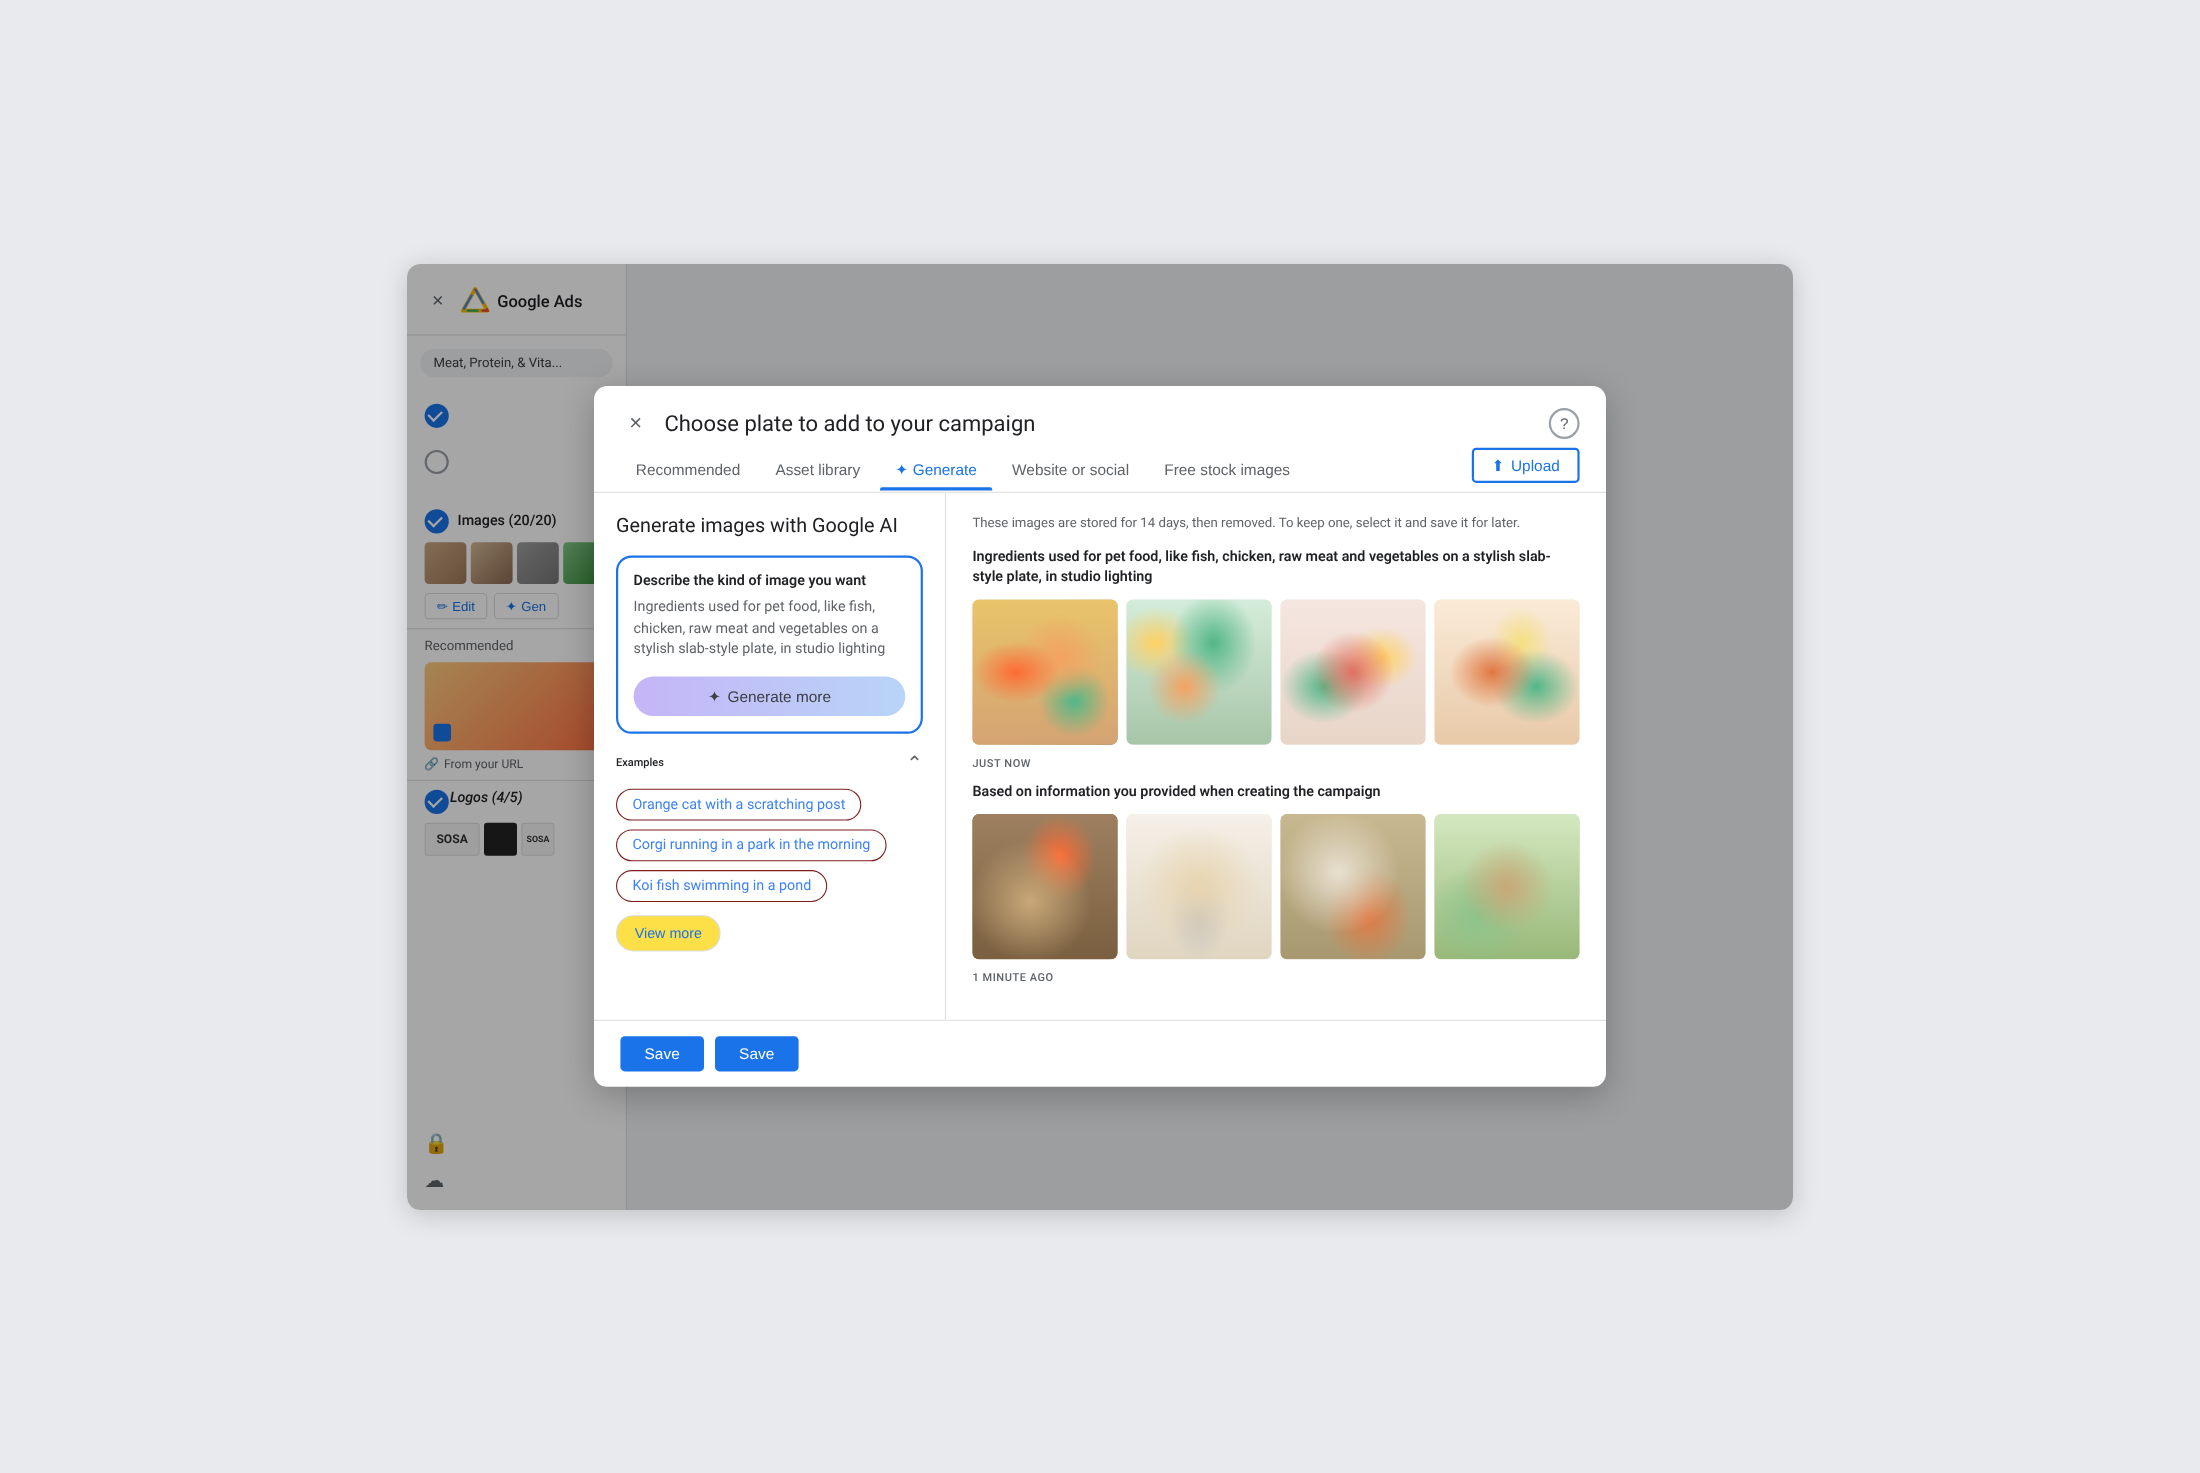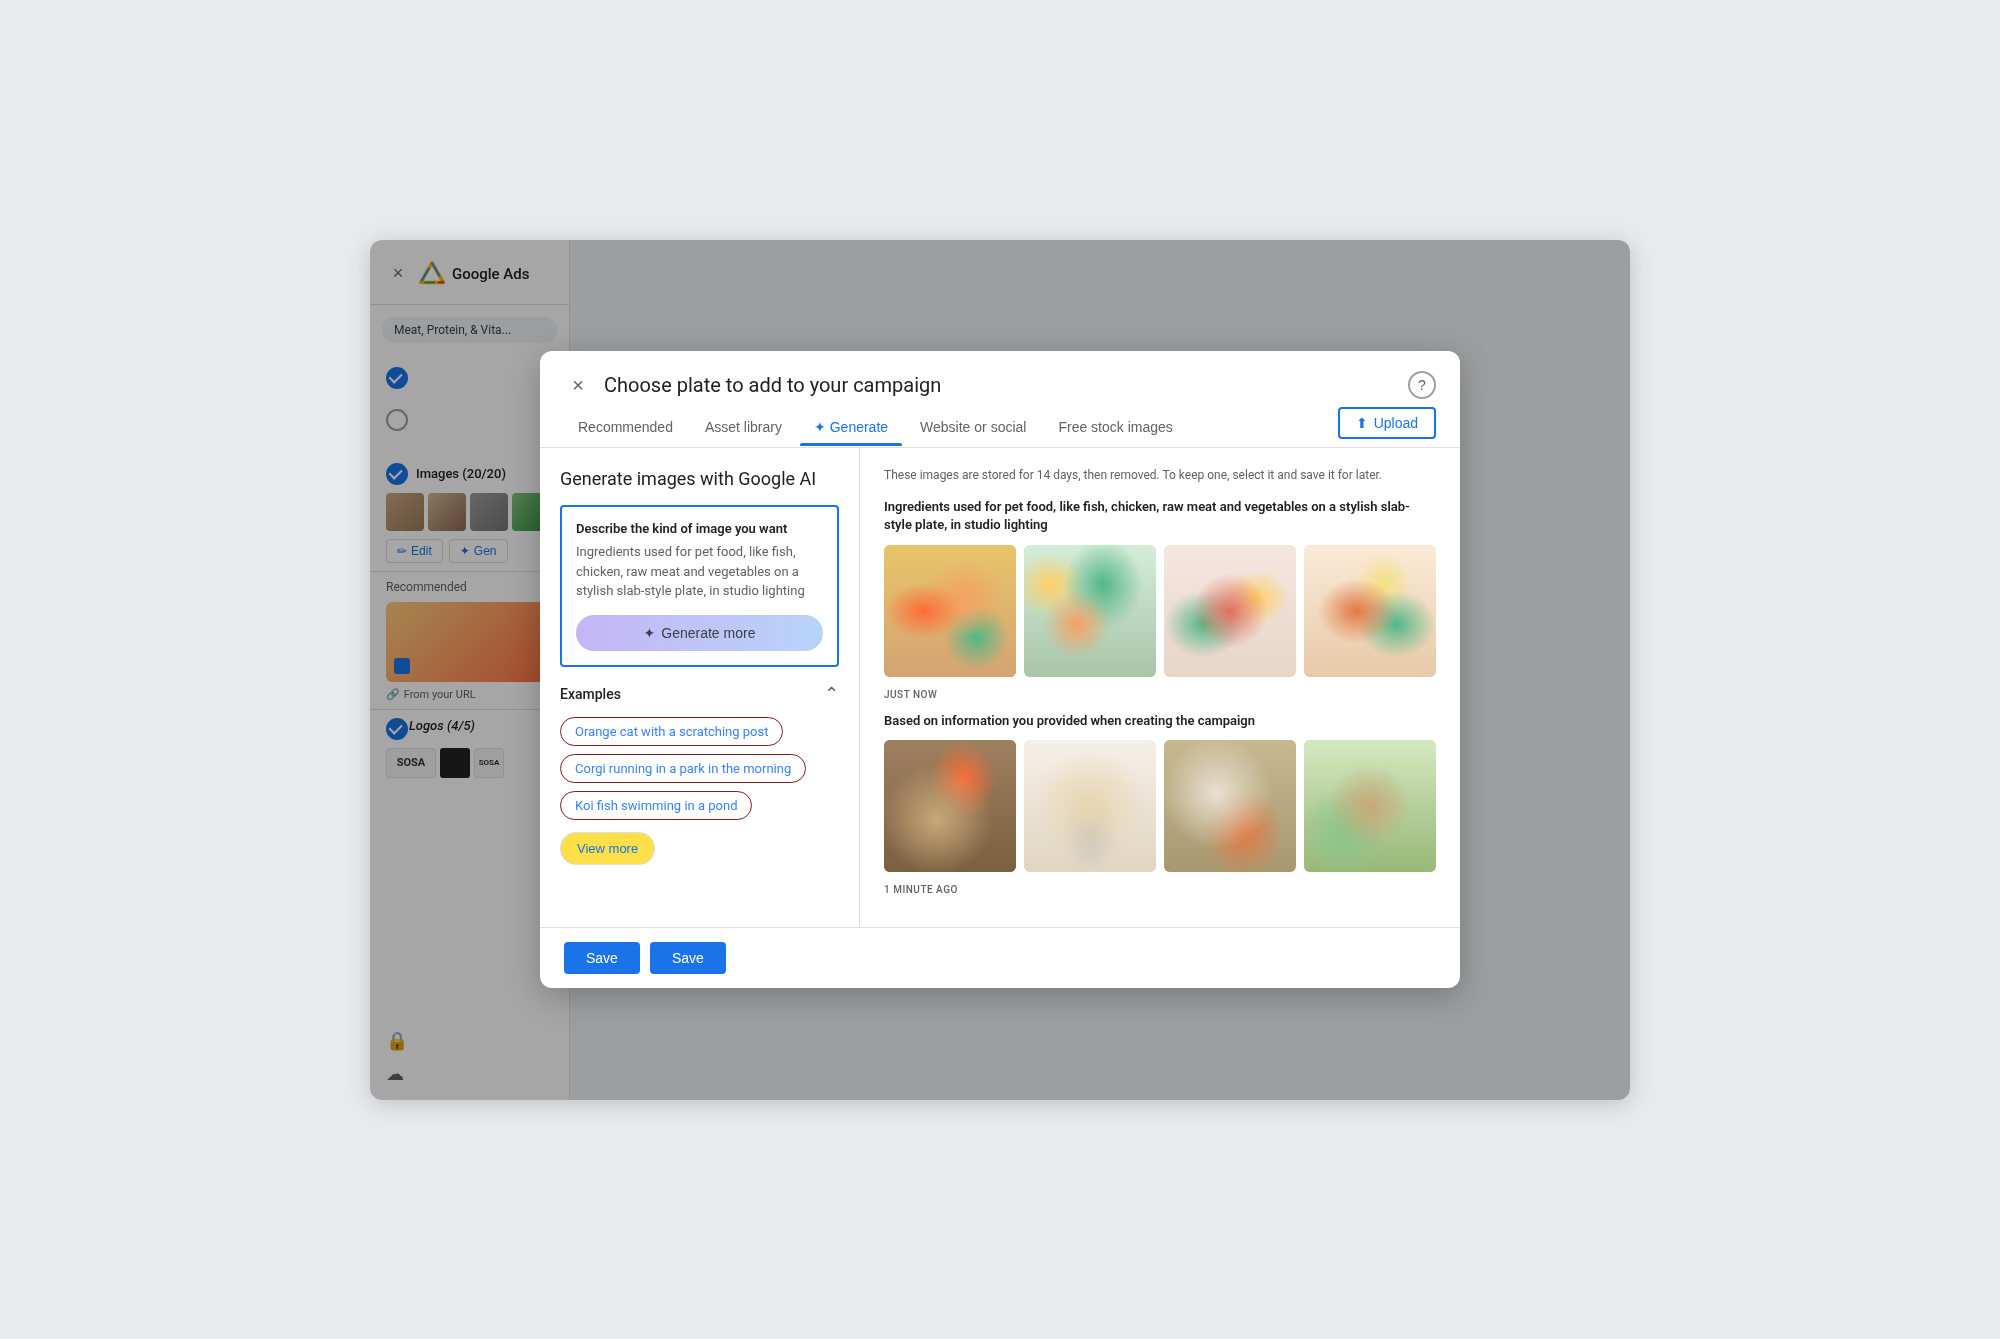--- a/index.html
+++ b/index.html
@@ -458,21 +458,21 @@
 
     .generate-heading {
       font-size: 18px;
       font-weight: 400;
       color: #202124;
       margin-bottom: 16px;
     }
 
     .prompt-box {
       border: 2px solid #1a73e8;
-      border-radius: 4px;
+      border-radius: 14px;
       padding: 14px;
       margin-bottom: 16px;
     }
 
     .prompt-label {
       font-size: 13px;
       font-weight: 600;
       color: #202124;
       margin-bottom: 6px;
     }
@@ -505,21 +505,21 @@
     }
 
     .examples-header {
       display: flex;
       align-items: center;
       justify-content: space-between;
       margin-bottom: 12px;
     }
 
     .examples-title {
-      font-size: 14px;
+      font-size: 10px;
       font-weight: 500;
       color: #202124;
     }
 
     .examples-toggle {
       background: none;
       border: none;
       cursor: pointer;
       color: #5f6368;
       font-size: 18px;

